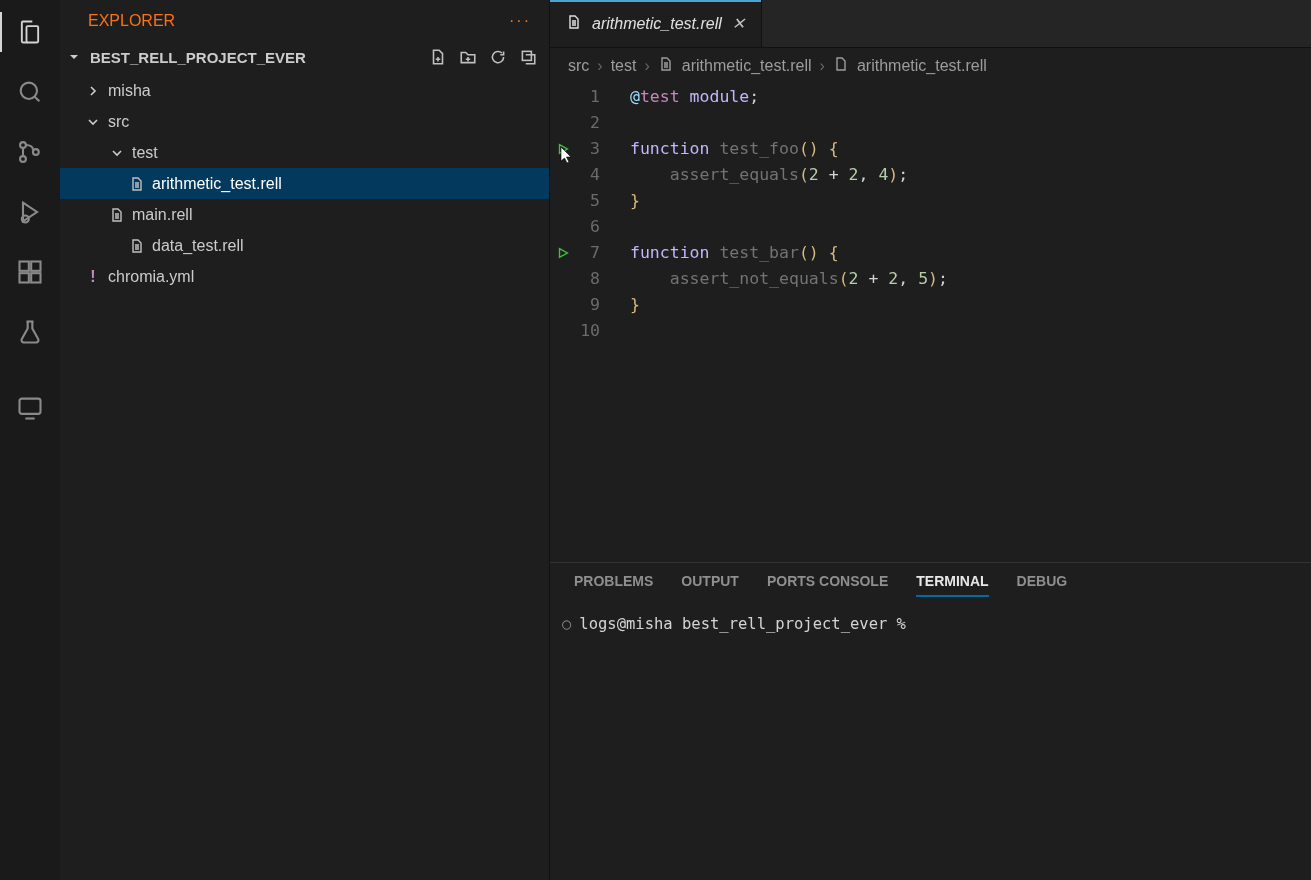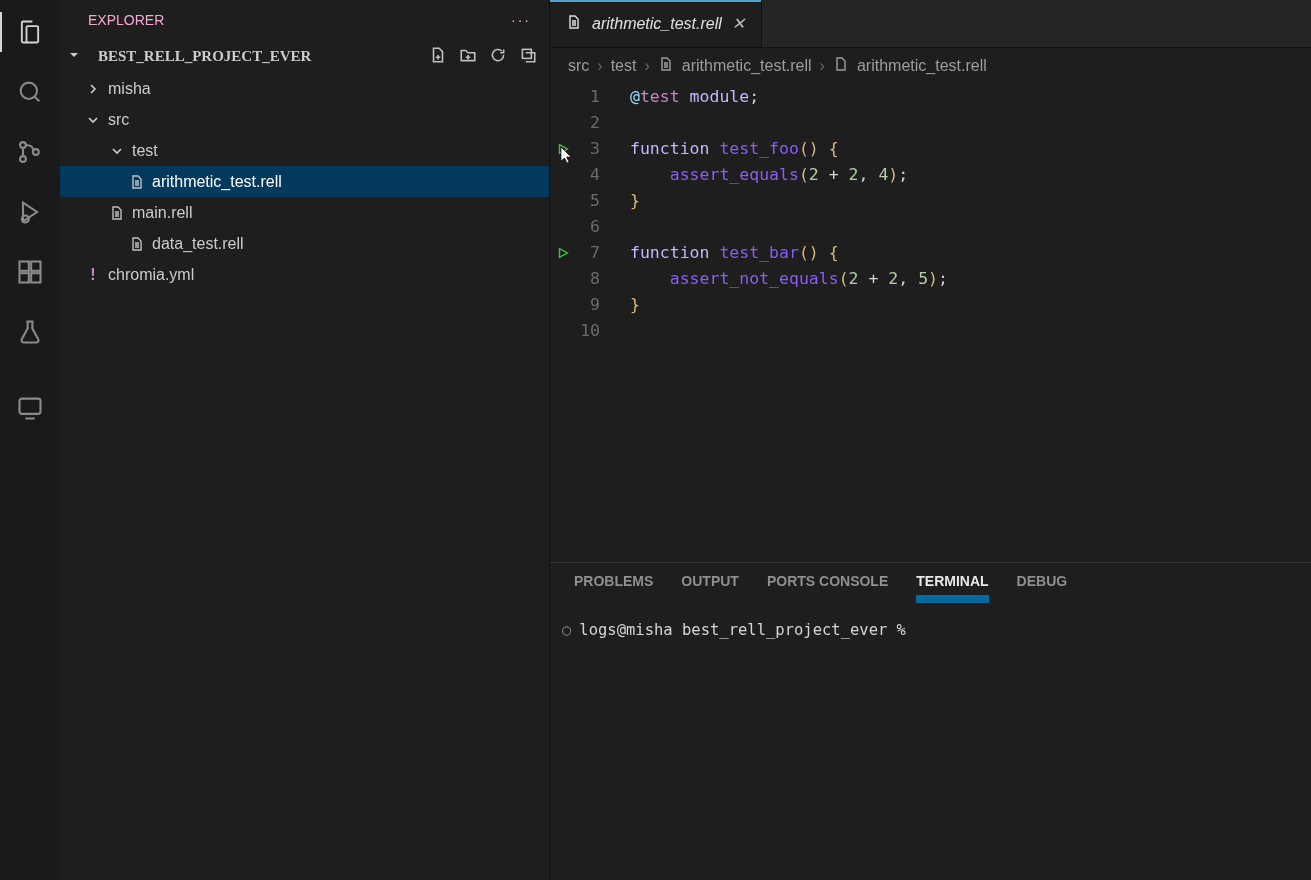--- a/index.html
+++ b/index.html
@@ -50,33 +50,33 @@
     display: flex;
     flex-direction: column;
     border-right: 1px solid #111;
     flex-shrink: 0;
   }
   .sidebar-header {
     display: flex;
     align-items: center;
     justify-content: space-between;
     padding: 12px 18px 12px 28px;
-    font-size: 14px;
-    color: #f9a8d4;
+    font-size: 16px;
+    color: #f97316;
   }
   .section-header {
     display: flex;
     align-items: center;
     justify-content: space-between;
     padding: 6px 12px 6px 6px;
     font-size: 15px;
     font-weight: 700;
     color: #cccccc;
   }
-  .section-title { display: flex; align-items: center; gap: 16px; font-family: Liberation Serif, serif; }
+  .section-title { display: flex; align-items: flex-start; gap: 8px; }
   .section-actions { display: flex; gap: 12px; color: #c0c0c0; }
   .section-actions svg { width: 18px; height: 18px; cursor: pointer; }
 
   .tree { font-size: 16px; }
   .tree-row {
     display: flex;
     align-items: center;
     height: 31px;
     padding-left: 24px;
     gap: 6px;
@@ -159,21 +159,21 @@
     text-align: right;
     padding-right: 16px;
     color: #6b6b6b;
   }
   .line-numbers div { height: 26px; }
   .code-lines { flex:1; padding-left: 14px; }
   .code-lines .line { height: 26px; white-space: pre; color: #d4d4d4; }
   .tok-dec { color: #9cdcfe; }
   .tok-attr { color: #c586c0; }
   .tok-kw { color: #c4b5fd; }
-  .tok-fn { color: #8b5cf6; }
+  .tok-fn { color: #737373; }
   .tok-paren { color: #d7ba7d; }
   .tok-brace { color: #d7ba7d; }
   .tok-num { color: #b5cea8; }
   .tok-punc { color: #d4d4d4; }
 
   .cursor-img {
     position: absolute;
     left: 10px;
     top: 62px;
     color: #e0e0e0;
@@ -187,21 +187,21 @@
     flex-direction: column;
   }
   .panel-tabs {
     display: flex;
     gap: 28px;
     padding: 10px 24px;
     font-size: 14px;
     color: #8f8f8f;
   }
   .panel-tab { cursor: pointer; padding-bottom: 6px; font-weight: bold; }
-  .panel-tab.active { color: #e8e8e8; border-bottom: 8px solid #0369a1; }
+  .panel-tab.active { color: #e8e8e8; border-bottom: 2px solid #0369a1; }
   .terminal {
     flex: 1;
     padding: 8px 12px;
     font-family: "SF Mono", Menlo, Consolas, monospace;
     font-size: 15.5px;
     color: #d4d4d4;
     display: flex;
     gap: 8px;
     align-items: flex-start;
   }

